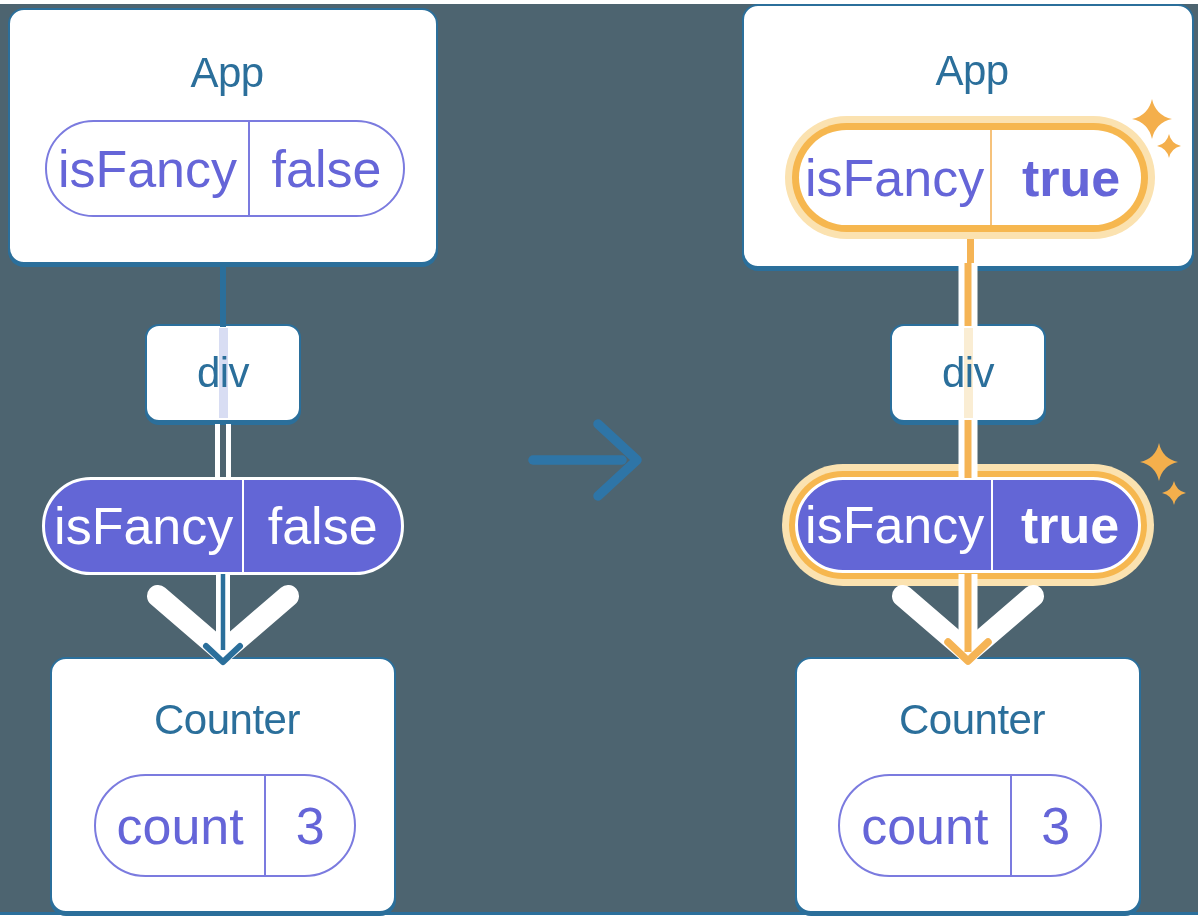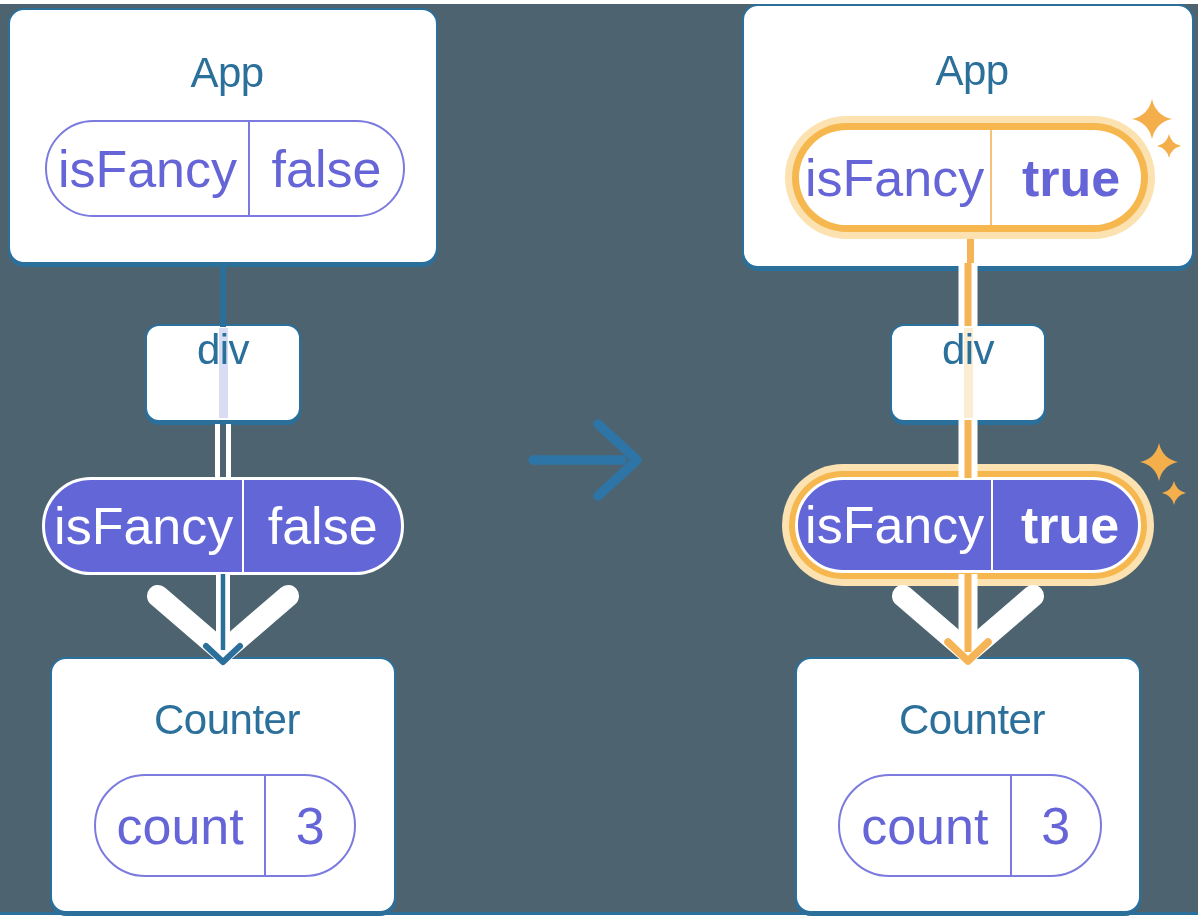--- a/index.html
+++ b/index.html
@@ -13,21 +13,21 @@
   }
   .card{
     position:absolute;background:#ffffff;border:2.5px solid #2B6F9B;
     border-radius:16px;box-shadow:0 3px 0 #2B6F9B;box-sizing:border-box;
   }
   .card-title{
     position:absolute;left:8px;right:0;text-align:center;color:#2B6F9B;
     font-size:42px;font-weight:500;letter-spacing:-0.5px;line-height:1;
   }
   .divcard{
-    border-radius:14px;display:flex;justify-content:center;
+    border-radius:14px;display:flex;align-items:center;justify-content:center;
   }
   .divcard .label{
     position:relative;z-index:2;color:#2B6F9B;font-size:42px;font-weight:500;letter-spacing:-0.5px;
   }
   .stripe{
     position:absolute;top:2px;bottom:2px;left:50%;width:9px;margin-left:-4.5px;z-index:1;
   }
   .pill{
     position:absolute;display:flex;border-radius:999px;overflow:hidden;box-sizing:border-box;
   }

